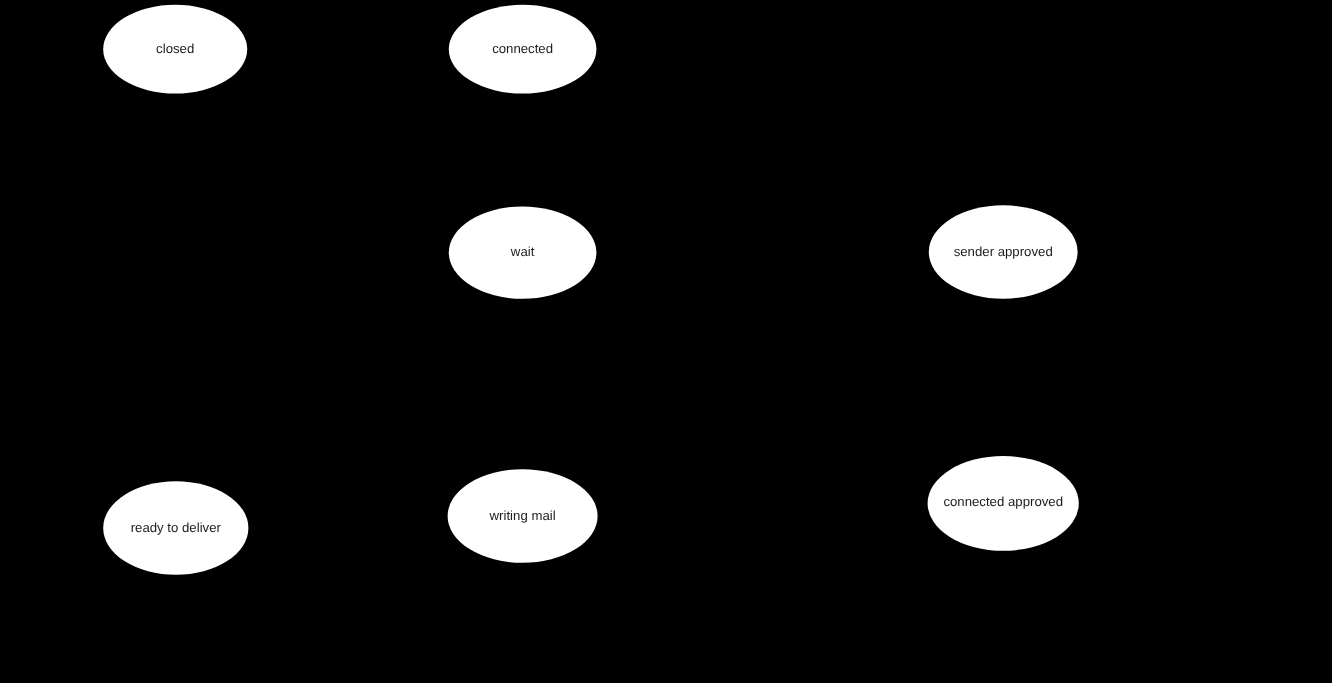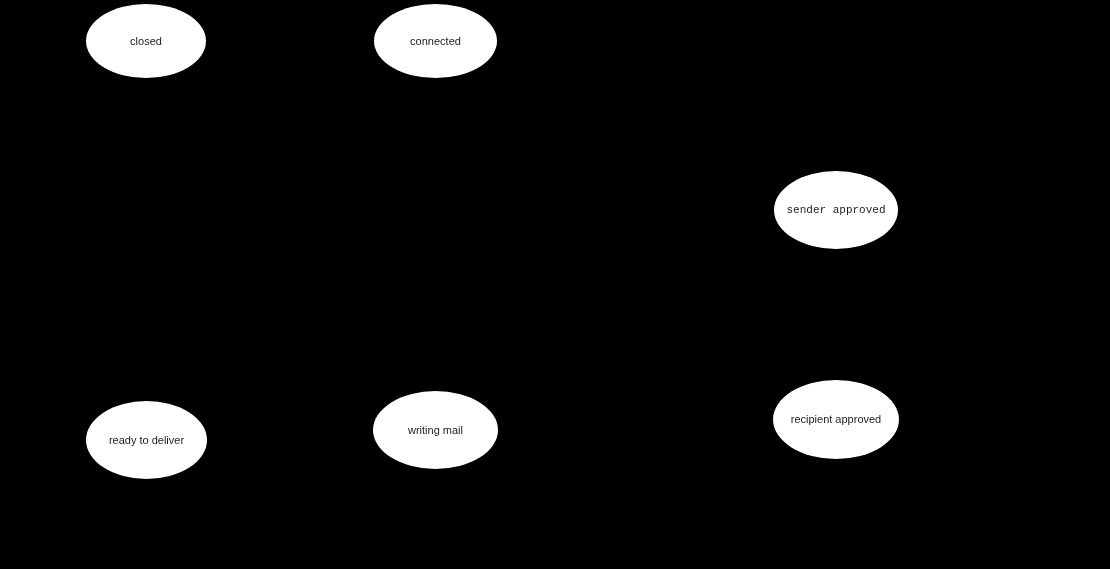--- a/index.html
+++ b/index.html
@@ -30,48 +30,51 @@
   .node .label {
     font-size: 11px;
     color: #1c1c1c;
     line-height: 1.1;
     white-space: nowrap;
   }
   
   .n-closed             { left: 86px;  top: 4px;   width: 120px; height: 74px; }
   .n-connected          { left: 374px; top: 4px;   width: 123px; height: 74px; }
   .n-wait               { left: 374px; top: 172px; width: 123px; height: 77px; }
-  .n-sender-approved    { left: 774px; top: 171px; width: 124px; height: 78px; font-family: Liberation Mono, monospace; }
+  .n-sender-approved    { left: 774px; top: 171px; width: 124px; height: 78px; }
   .n-ready-to-deliver   { left: 86px;  top: 401px; width: 121px; height: 78px; }
   .n-writing-mail       { left: 373px; top: 391px; width: 125px; height: 78px; }
   .n-recipient-approved { left: 773px; top: 380px; width: 126px; height: 79px; }
 </style>
 </head>
 <body>
 
 <div class="canvas">
 
   <div class="node n-closed">
     <span class="label">closed</span>
   </div>
 
   <div class="node n-connected">
     <span class="label">connected</span>
   </div>
 
+  <div class="node n-wait">
+    <span class="label">wait</span>
+  </div>
 
   <div class="node n-sender-approved">
     <span class="label">sender approved</span>
   </div>
 
   <div class="node n-ready-to-deliver">
     <span class="label">ready to deliver</span>
   </div>
 
   <div class="node n-writing-mail">
     <span class="label">writing mail</span>
   </div>
 
   <div class="node n-recipient-approved">
-    <span class="label">recipient approved</span>
+    <span class="label">connected approved</span>
   </div>
 
 </div>
 
 </body></html>

